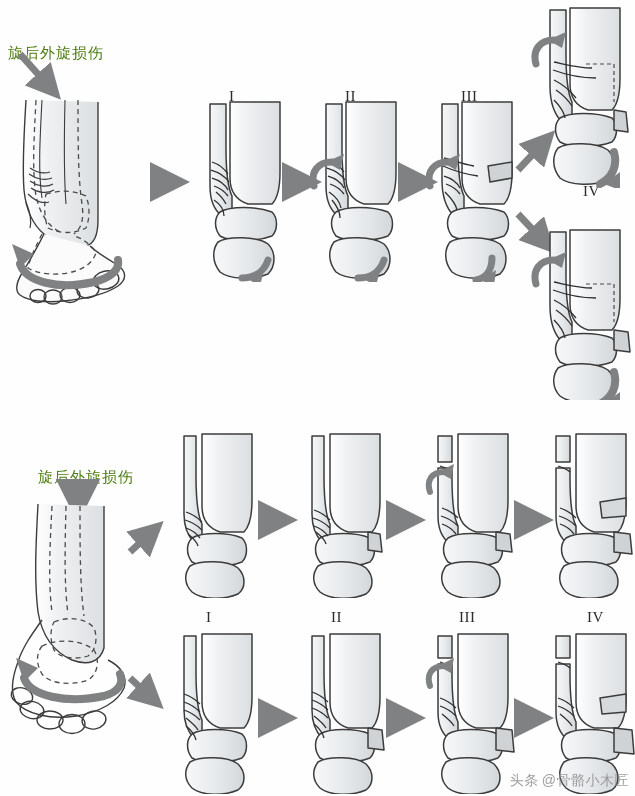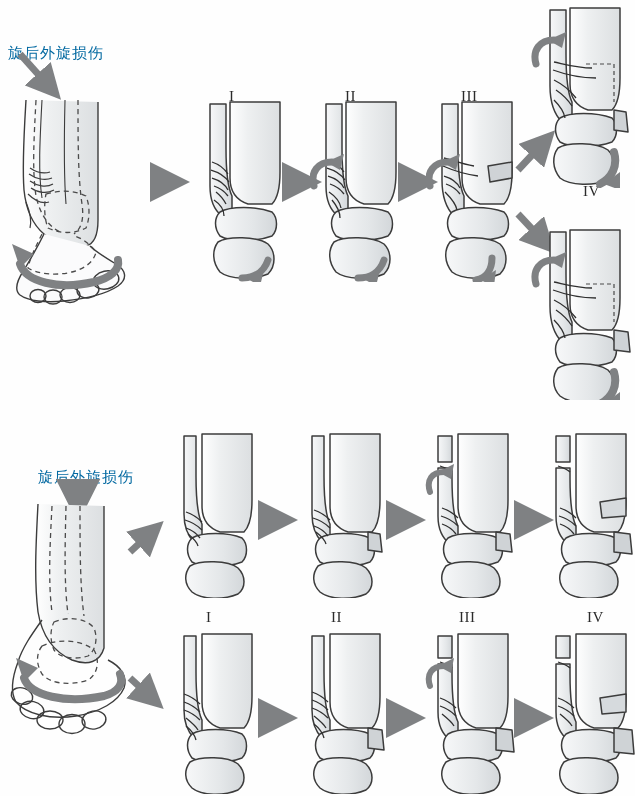--- a/index.html
+++ b/index.html
@@ -26,21 +26,21 @@
   .stage-num {
     position: absolute;
     color: #2b2b2b;
     font-family: "Liberation Serif", "DejaVu Serif", serif;
     font-size: 15px;
     letter-spacing: 0.5px;
     white-space: nowrap;
   }
   .cn-label {
     font-size: 15px;
-    color: #0369a1;
+    color: #4d7c0f;
     letter-spacing: 1px;
   }
   .fig {
     position: absolute;
   }
   .arrow-svg {
     position: absolute;
     overflow: visible;
   }
   .watermark {
@@ -530,14 +530,18 @@
       <path d="M58,66 L84,62 L84,80 L60,82 Z" fill="#d6dadd"></path>
     </g>
     <g stroke="#2f2f2f" stroke-width="1.3" fill="none">
       <path d="M16,30 C22,32 26,34 28,36"></path>
       <path d="M16,66 C22,68 28,72 32,76"></path>
       <path d="M16,74 C22,76 28,80 32,84"></path>
       <path d="M18,82 C23,86 28,90 30,94"></path>
     </g>
   </svg>
 
+  <div class="watermark">
+    <span>头条</span>
+    <span>@骨骼小木匠</span>
+  </div>
 
 </div>
 
 </body></html>

